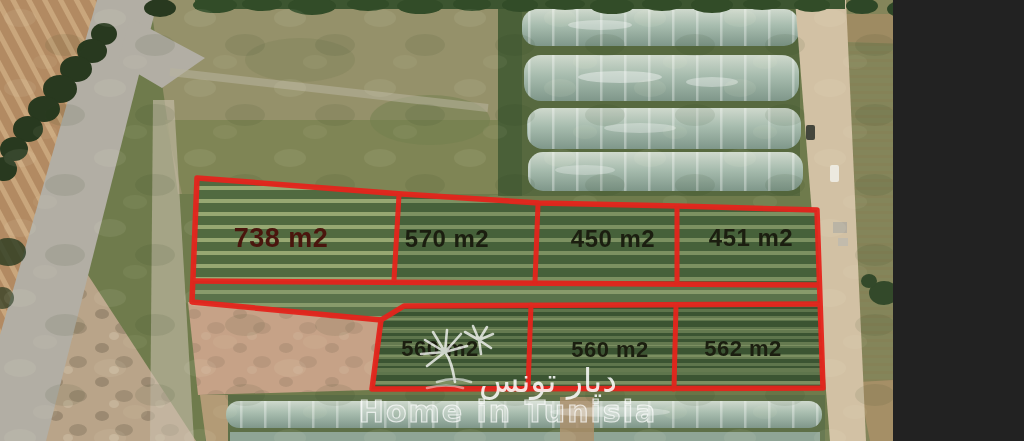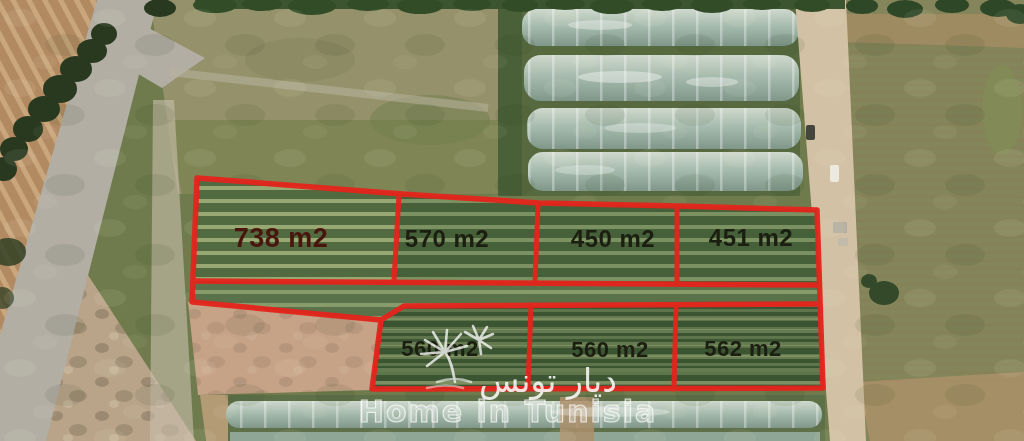--- a/index.html
+++ b/index.html
@@ -1,16 +1,16 @@
 <!DOCTYPE html>
 <html><head>
 <meta charset="utf-8">
 <style>
   html,body{margin:0;padding:0;background:#222;}
-  #stage{position:relative;width:1024px;height:441px;overflow:hidden;
+  #stage{position:relative;width:893px;height:441px;overflow:hidden;
          font-family:"Liberation Sans",sans-serif;}
   svg{display:block;}
   text{font-family:"Liberation Sans",sans-serif;}
   .arabic{font-family:"DejaVu Sans",sans-serif;}
   .wm-en{font-family:"DejaVu Sans",sans-serif;letter-spacing:2px;}
   .plot-label{font-weight:bold;letter-spacing:0.5px;}
 </style>
 </head>
 <body>
 

